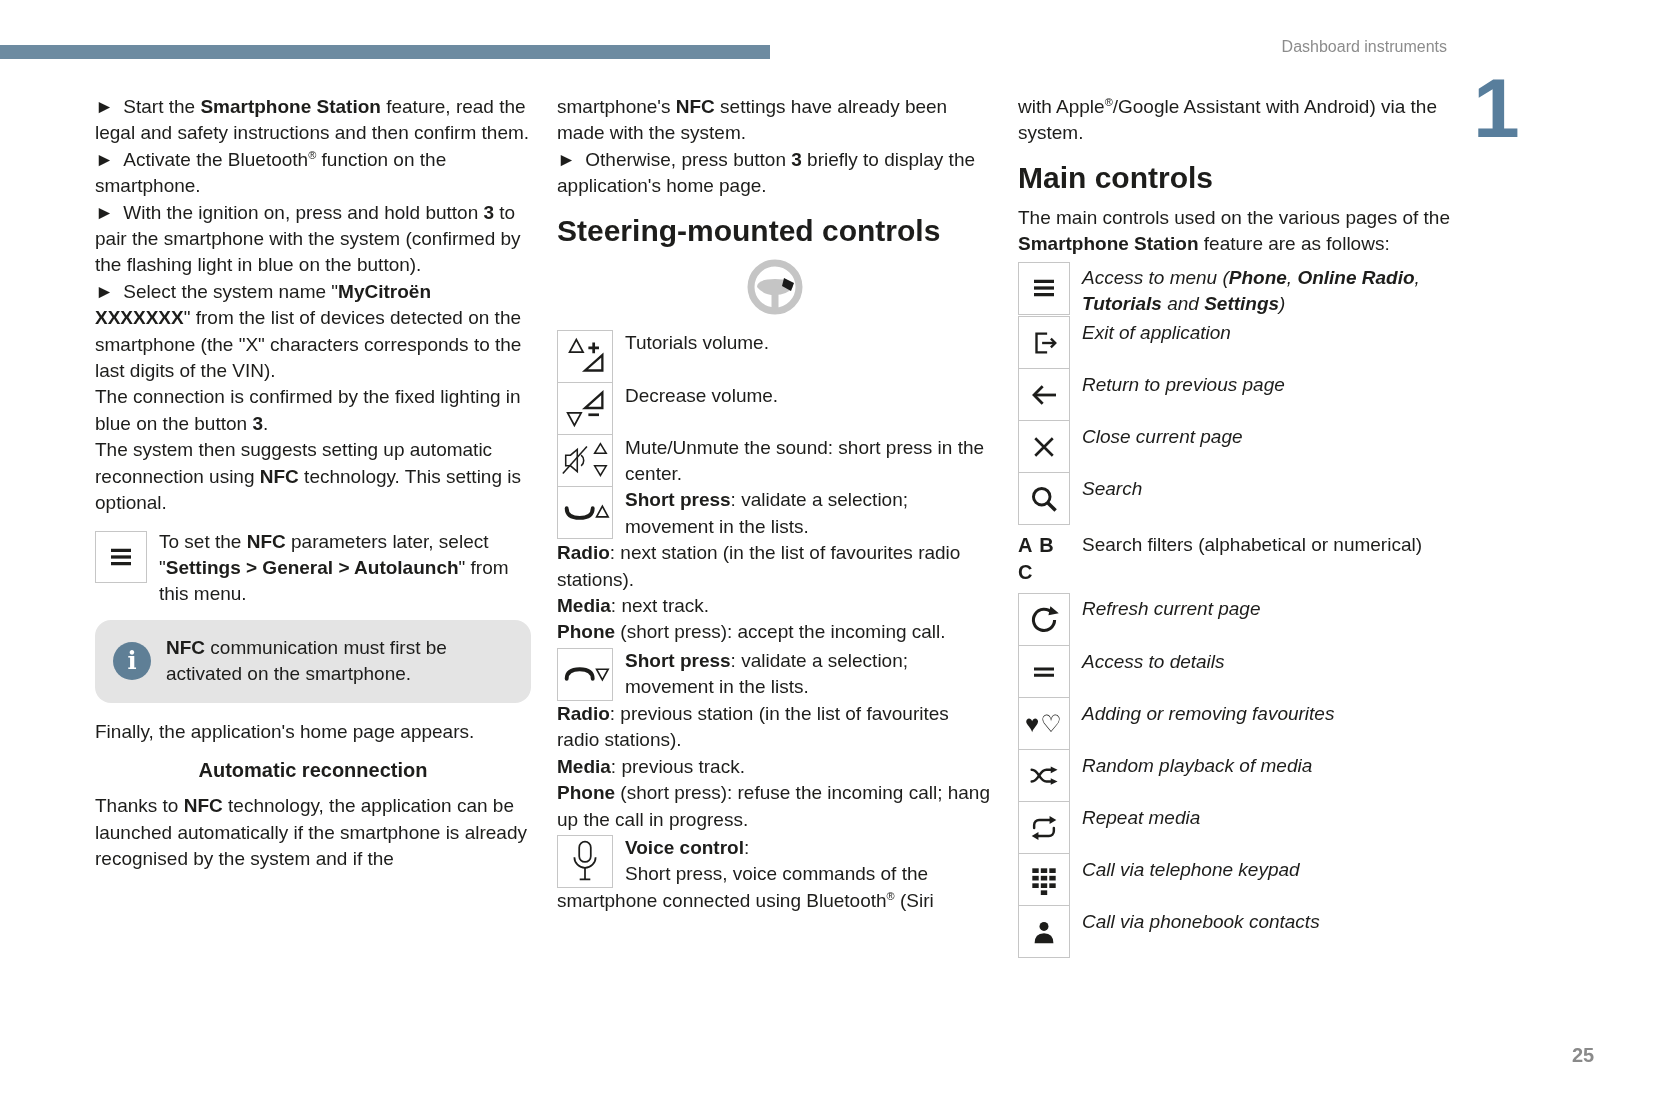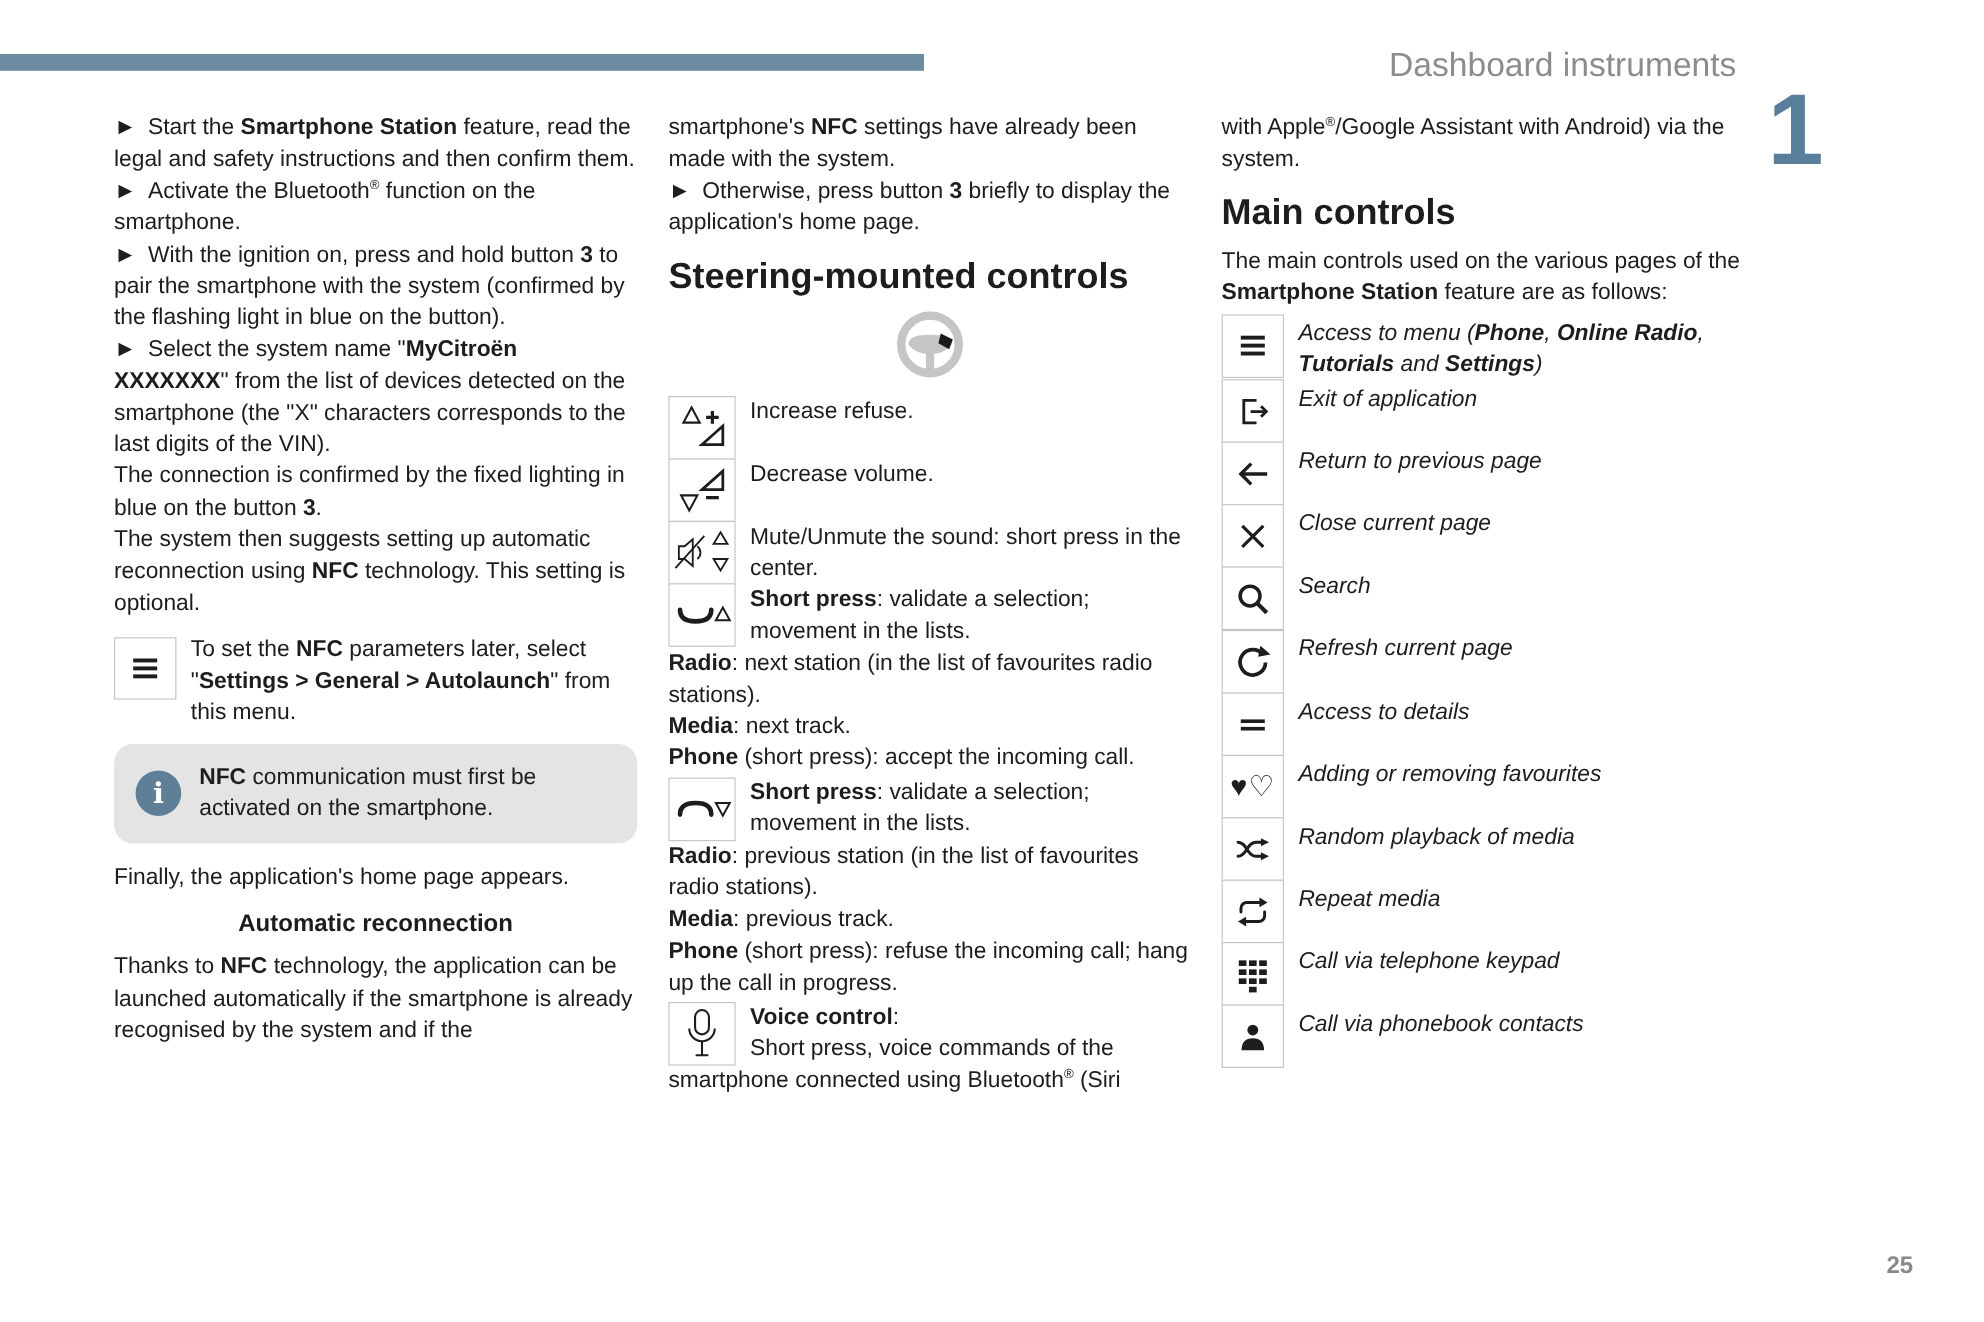--- a/index.html
+++ b/index.html
@@ -1,20 +1,20 @@
 <!DOCTYPE html>
 <html><head>
 <meta charset="utf-8">
 <style>
   html,body{margin:0;padding:0;background:#fff;}
   #page{position:relative;width:1653px;height:1102px;background:#fff;overflow:hidden;
         font-family:"Liberation Sans",sans-serif;color:#1d1d1b;}
   
   .topbar{position:absolute;left:0;top:45px;width:770px;height:14px;background:#6d8ba1;}
-  .hdr-title{position:absolute;top:38px;right:206px;font-size:28px;color:#8c8c8c;}
+  .hdr-title{position:absolute;top:38px;right:206px;font-size:16px;color:#8c8c8c;}
   .chapter{position:absolute;left:1473px;top:66px;font-size:84px;font-weight:800;color:#587e9c;line-height:1;}
   .pagenum{position:absolute;left:1572px;top:1044px;font-size:20px;font-weight:700;color:#8a8a8a;}
   
   .col{position:absolute;top:94px;width:436px;font-size:19px;line-height:26.4px;}
   #col1{left:95px;}
   #col2{left:557px;}
   #col3{left:1018px;}
   .col p{margin:0;}
   b{font-weight:700;}
   sup{font-size:11px;vertical-align:super;line-height:0;}
@@ -102,21 +102,21 @@
 
     <div class="stack">
       <div class="srow">
         <span class="ibox">
           <svg width="56" height="53" viewBox="0 0 56 53" fill="none" stroke="#1d1d1b">
             <polygon points="12,22 19,9 26,22" stroke-width="1.8"></polygon>
             <polygon points="28,41 46,41 46,25" stroke-width="2.4"></polygon>
             <path d="M37 12 v11 M31.5 17.5 h11" stroke-width="2.8"></path>
           </svg>
         </span>
-        <div class="rtext">Increase refuse.</div>
+        <div class="rtext">Tutorials volume.</div>
       </div>
       <div class="srow">
         <span class="ibox">
           <svg width="56" height="53" viewBox="0 0 56 53" fill="none" stroke="#1d1d1b">
             <polygon points="28,26 46,26 46,10" stroke-width="2.4"></polygon>
             <path d="M31.5 33 h11" stroke-width="2.8"></path>
             <polygon points="10,31 24,31 17,44" stroke-width="1.8"></polygon>
           </svg>
         </span>
         <div class="rtext">Decrease volume.</div>
@@ -223,20 +223,24 @@
         <span class="ibox">
           <svg width="32" height="32" viewBox="0 0 24 24" fill="none" stroke="#1d1d1b">
             <circle cx="10.3" cy="10.3" r="6.2" stroke-width="2.2"></circle>
             <path d="M15 15 L20.7 20.7" stroke-width="2.6"></path>
           </svg>
         </span>
         <div class="rtext">Search</div>
       </div>
     </div>
 
+    <div class="abc-row">
+      <span class="abc">A B C</span>
+      <div class="rtext" style="padding-left:12px;">Search filters (alphabetical or numerical)</div>
+    </div>
 
     <div class="cstack">
       <div class="crow">
         <span class="ibox">
           <svg width="32" height="32" viewBox="0 0 26 26" fill="none" stroke="#1d1d1b">
             <path d="M19.6 7.4 A8.6 8.6 0 1 0 21.6 13" stroke-width="2.5"></path>
             <polygon points="18.2,1.8 25,7.6 16.6,9.2" fill="#1d1d1b" stroke="none"></polygon>
           </svg>
         </span>
         <div class="rtext">Refresh current page</div>

